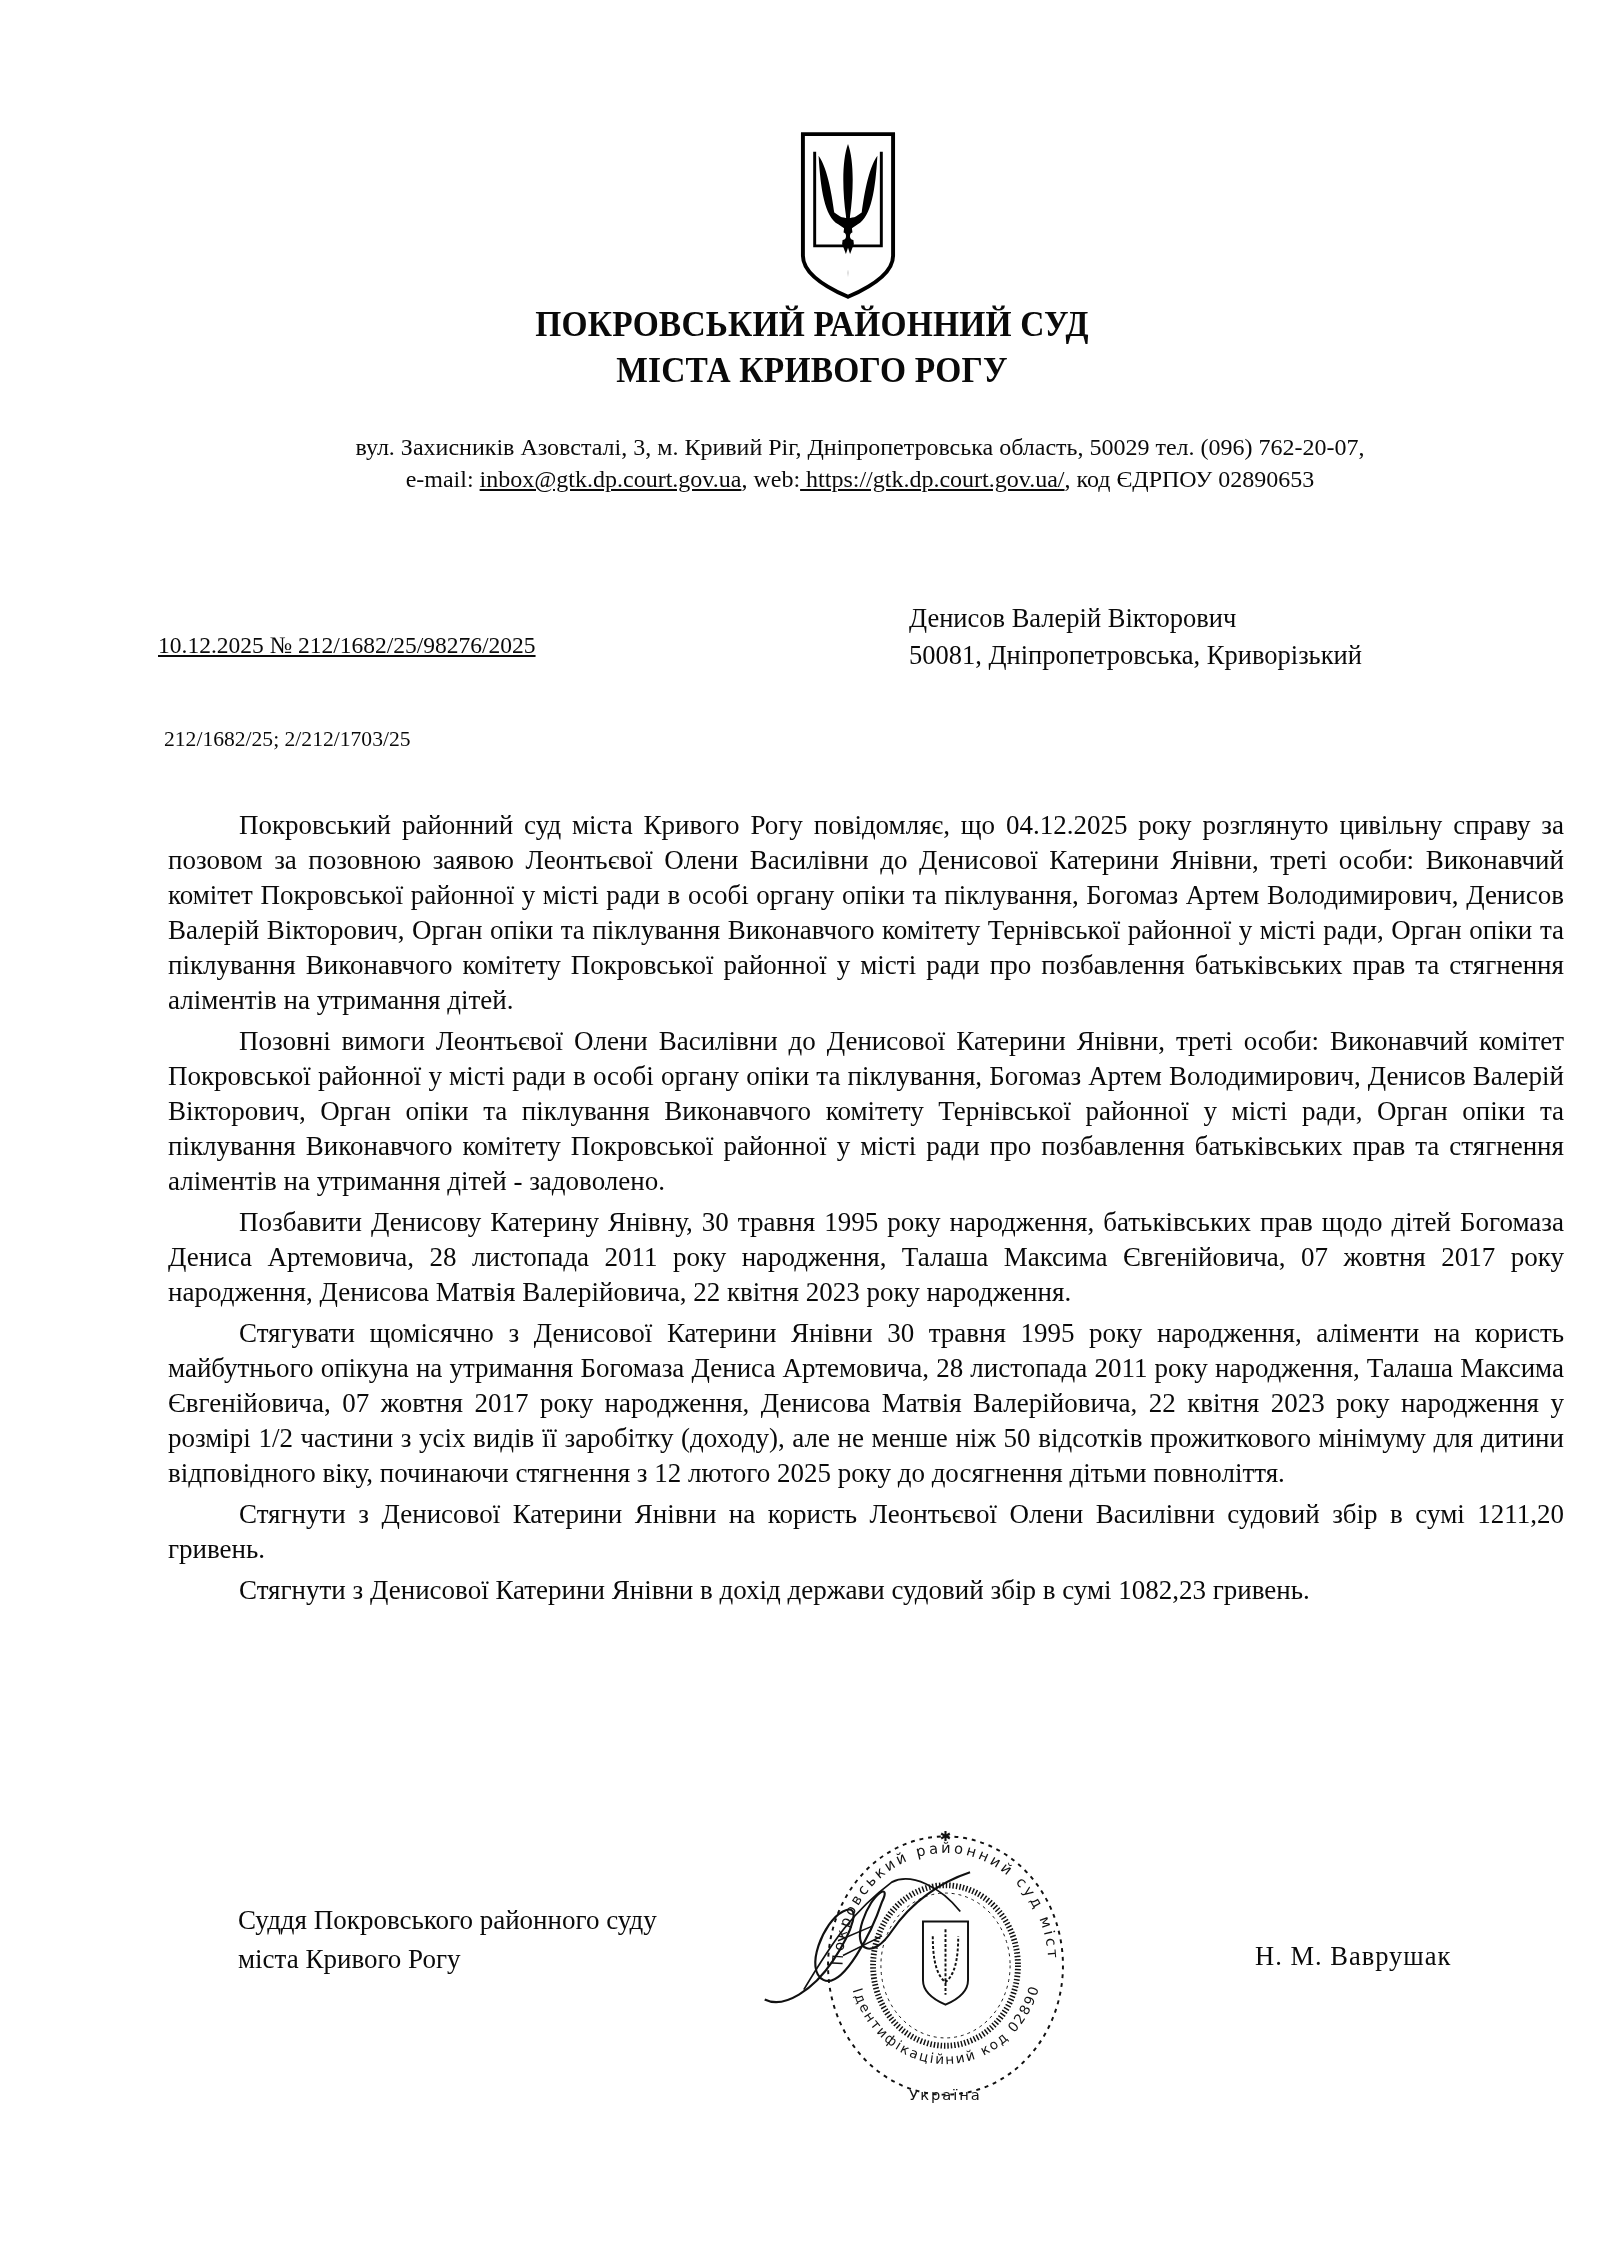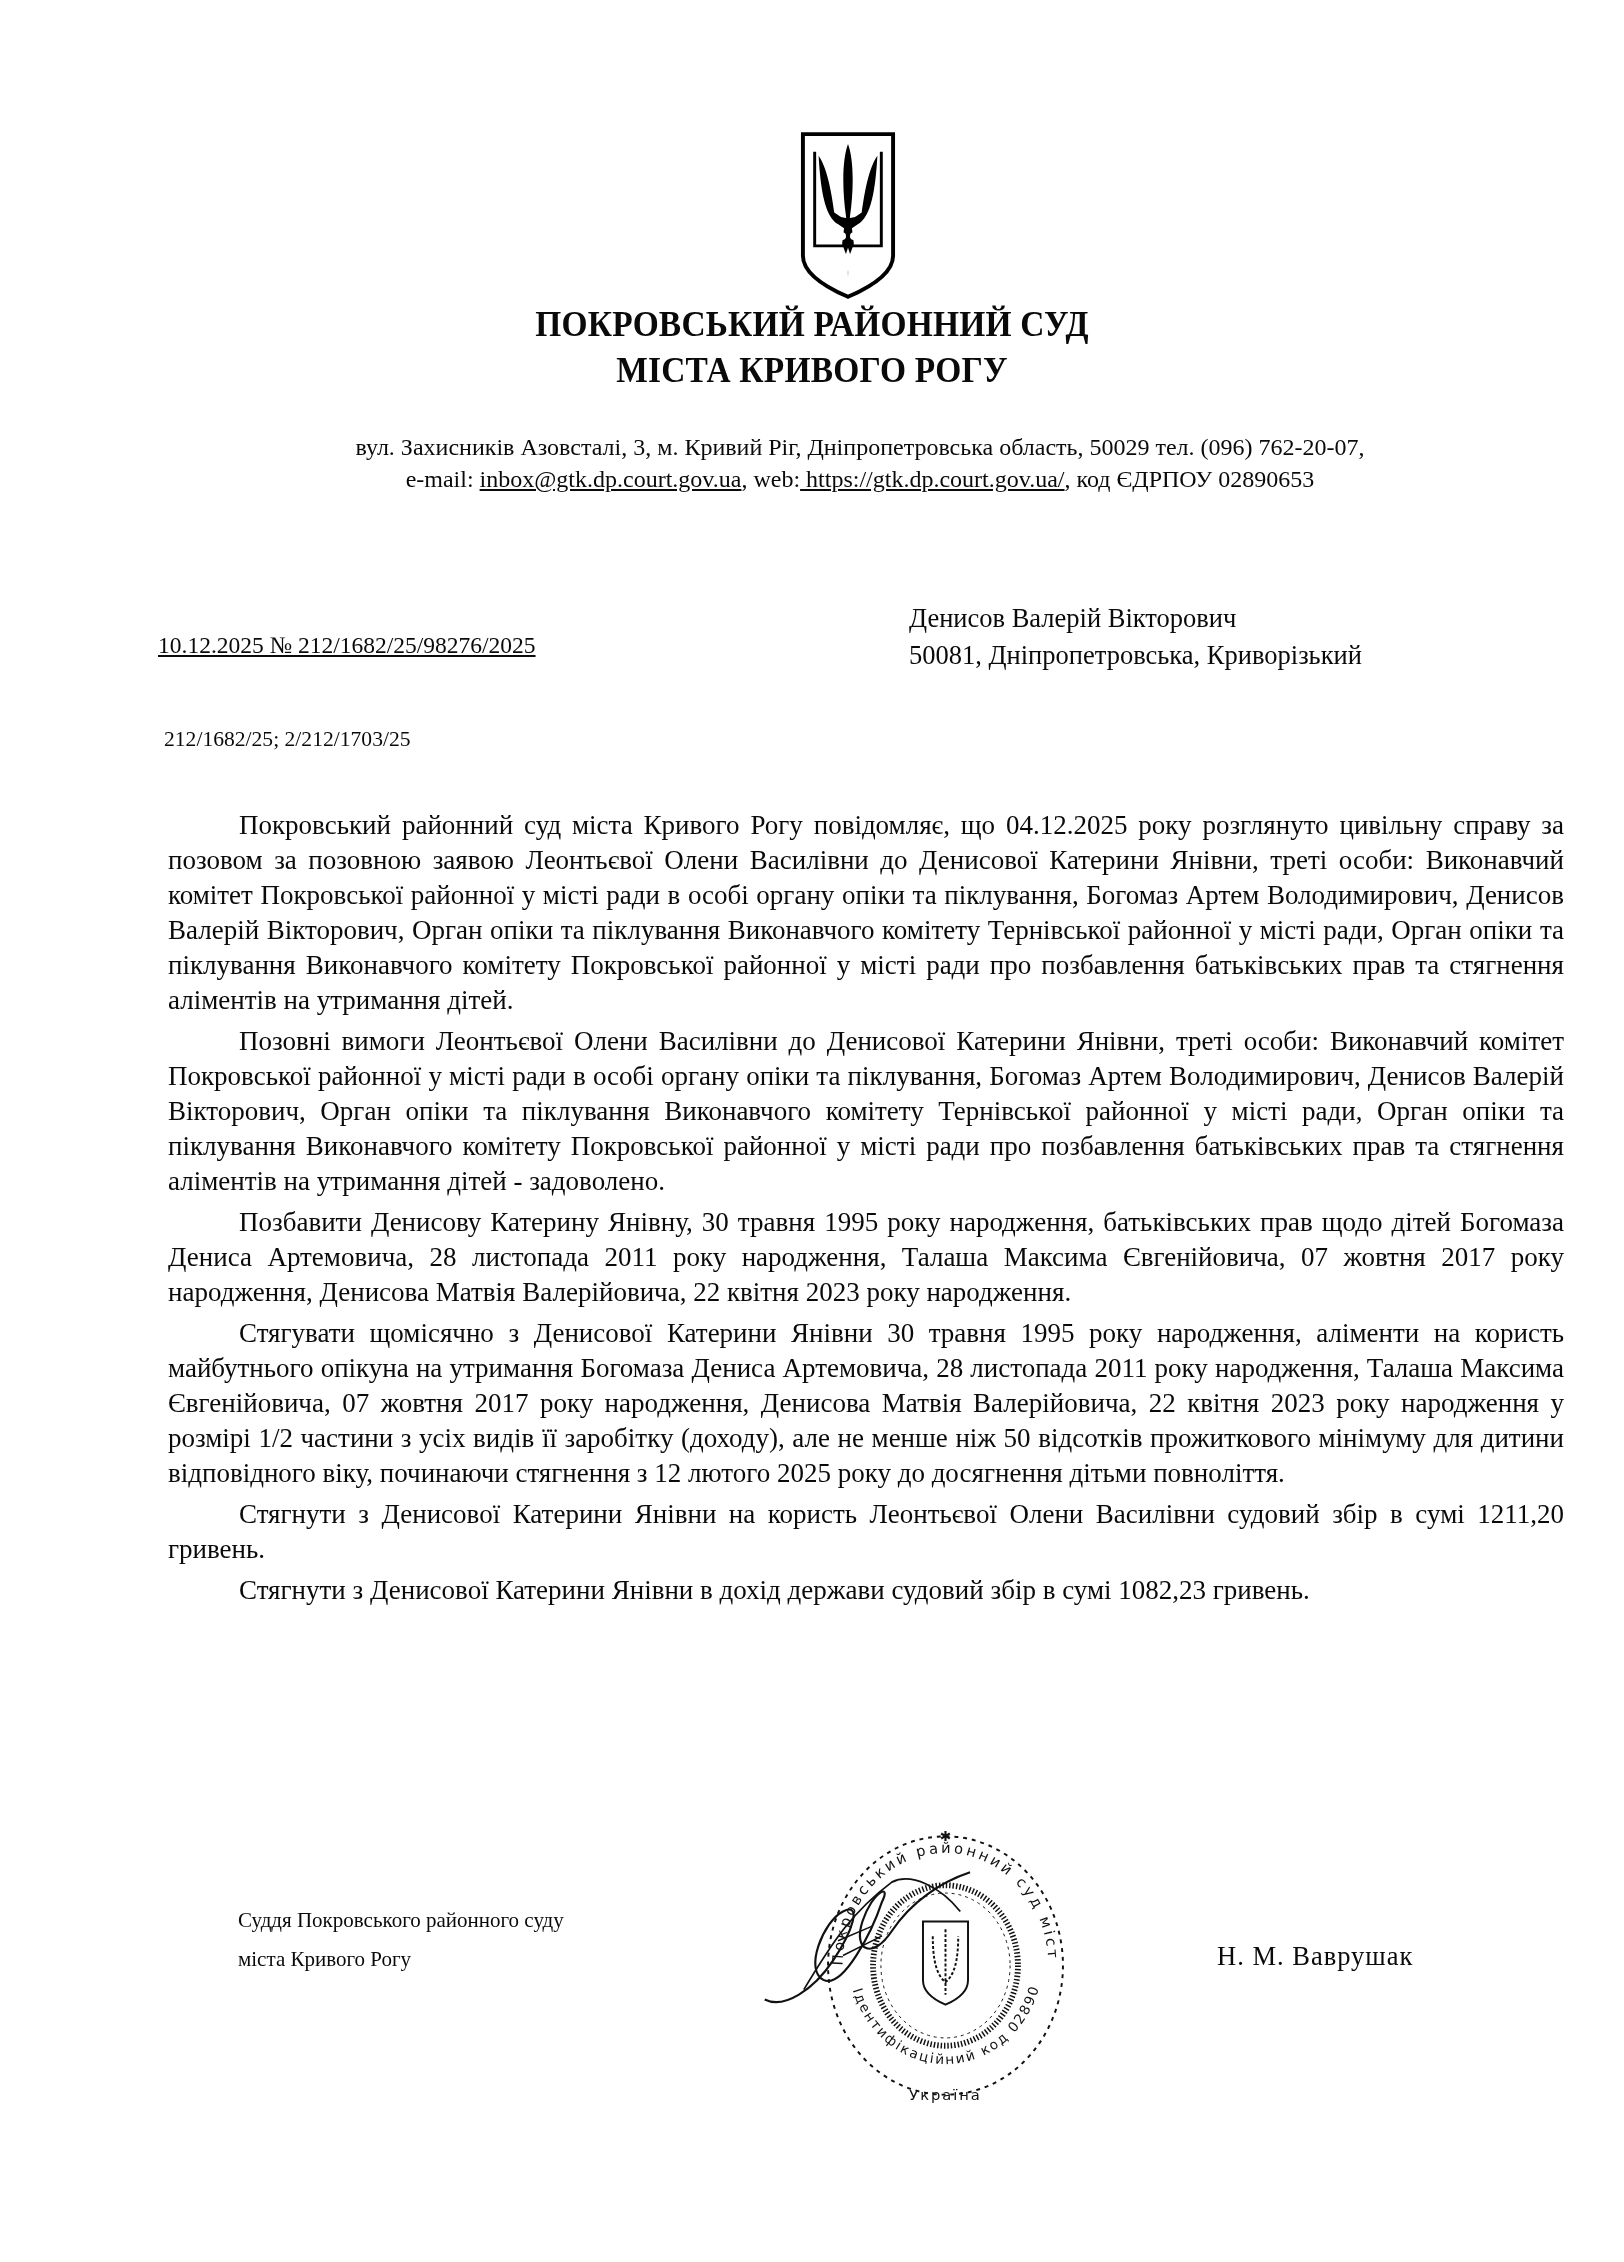--- a/index.html
+++ b/index.html
@@ -15,22 +15,22 @@
   .addr.l1 { top:434px; }
   .addr.l2 { top:466px; }
   .u { text-decoration:underline;text-align:center; }
   .outref { left:158px; top:632px; font-size:23.5px; text-decoration:underline; }
   .caseref { left:164px; top:727px; font-size:21.6px; }
   .recipient { left:909px; top:600px; font-size:26.5px; line-height:37px; }
   .recipient div { white-space:nowrap; }
   .body { left:162px; top:802px; width:1408px; font-size:27px; line-height:35px;
           text-align:justify; }
   .body p { margin:6px; text-indent:71px; }
-  .judge-title { left:238px; top:1901px; font-size:21px; line-height:39px; }
-  .judge-name { left:1217px; top:1941px; font-size:26.5px; letter-spacing:1px; }
+  .judge-title { left:238px; top:1901px; font-size:27px; line-height:39px; }
+  .judge-name { left:1255px; top:1941px; font-size:26.5px; letter-spacing:1px; }
   .stamp { left:784px; top:1794px; width:323px; height:343px; }
   .signature { left:745px; top:1843px; width:235px; height:176px; }
 </style>
 </head>
 <body>
 
 <svg class="abs coat" viewBox="0 0 100 172">
   <path d="M4 4 H96 V128 Q96 150 50 170 Q4 150 4 128 Z" fill="none" stroke="#000" stroke-width="4"></path>
   <path d="M16 22 V118 H84 V22" fill="none" stroke="#000" stroke-width="3"></path>
   <path d="M50 14 C44 30 44 60 48 88 L50 150 L52 88 C56 60 56 30 50 14 Z" fill="#000"></path>

